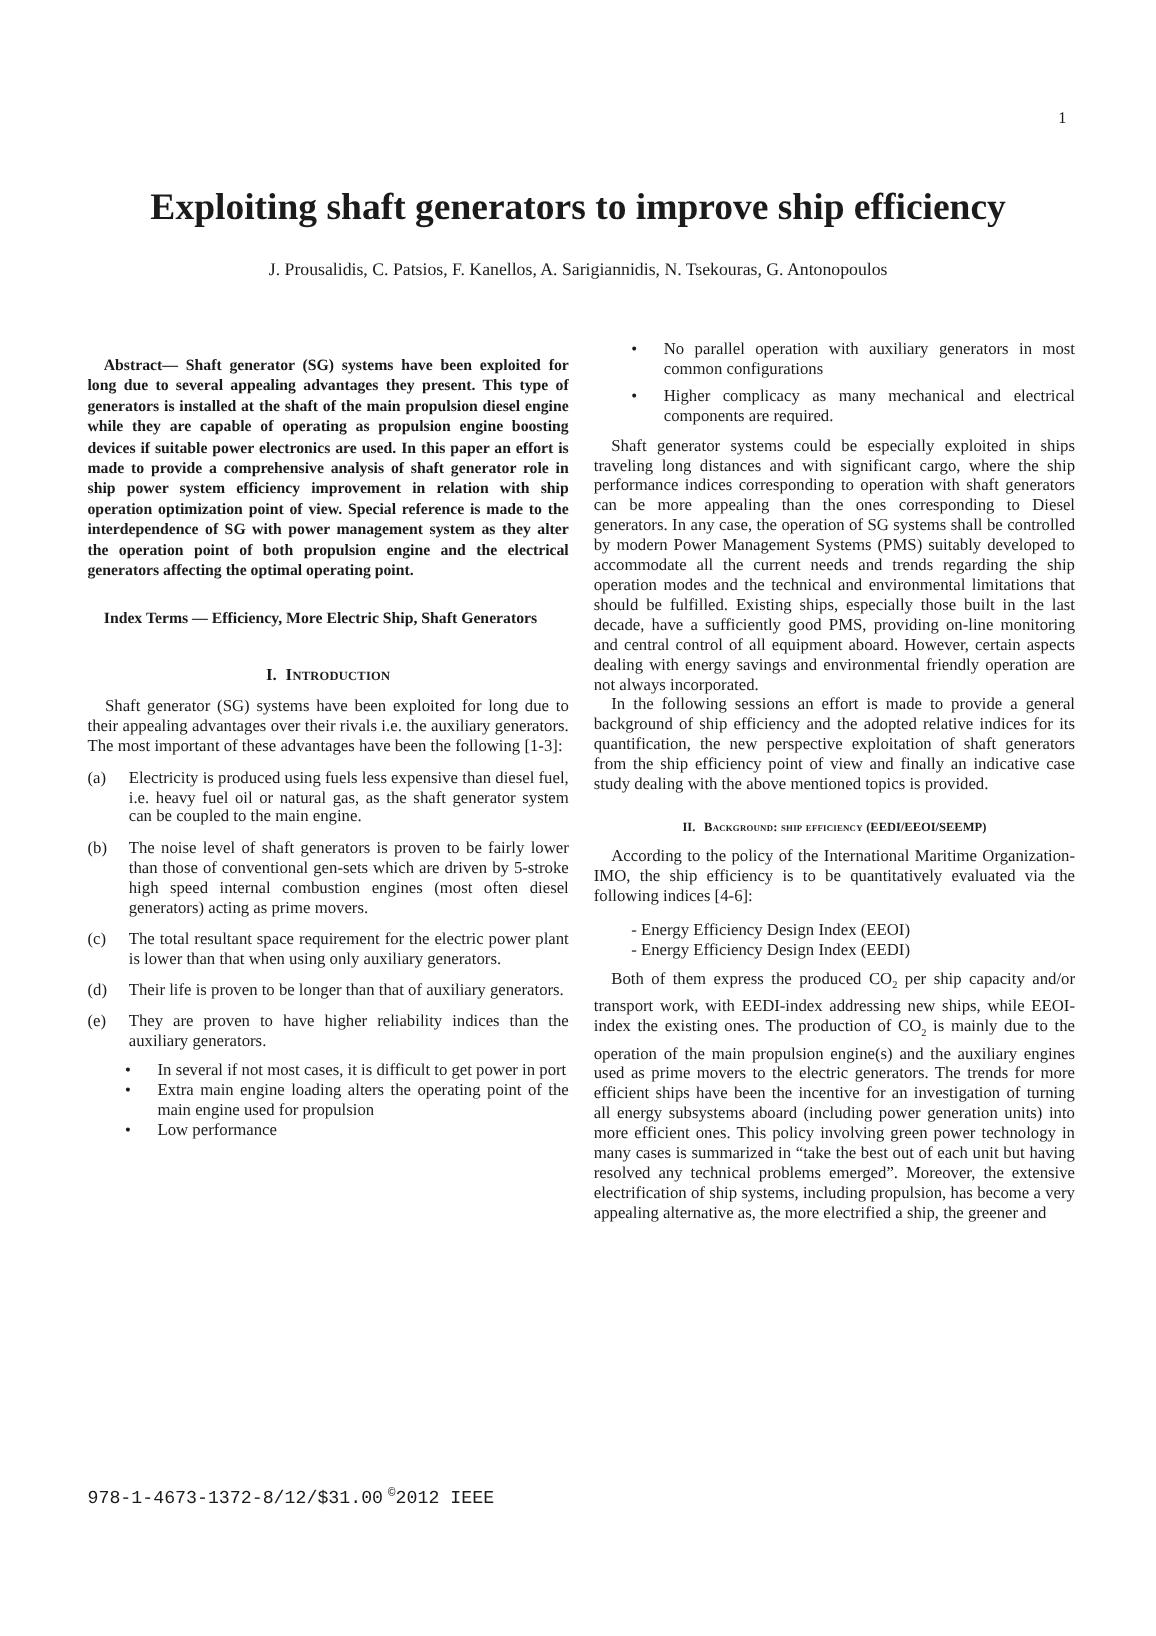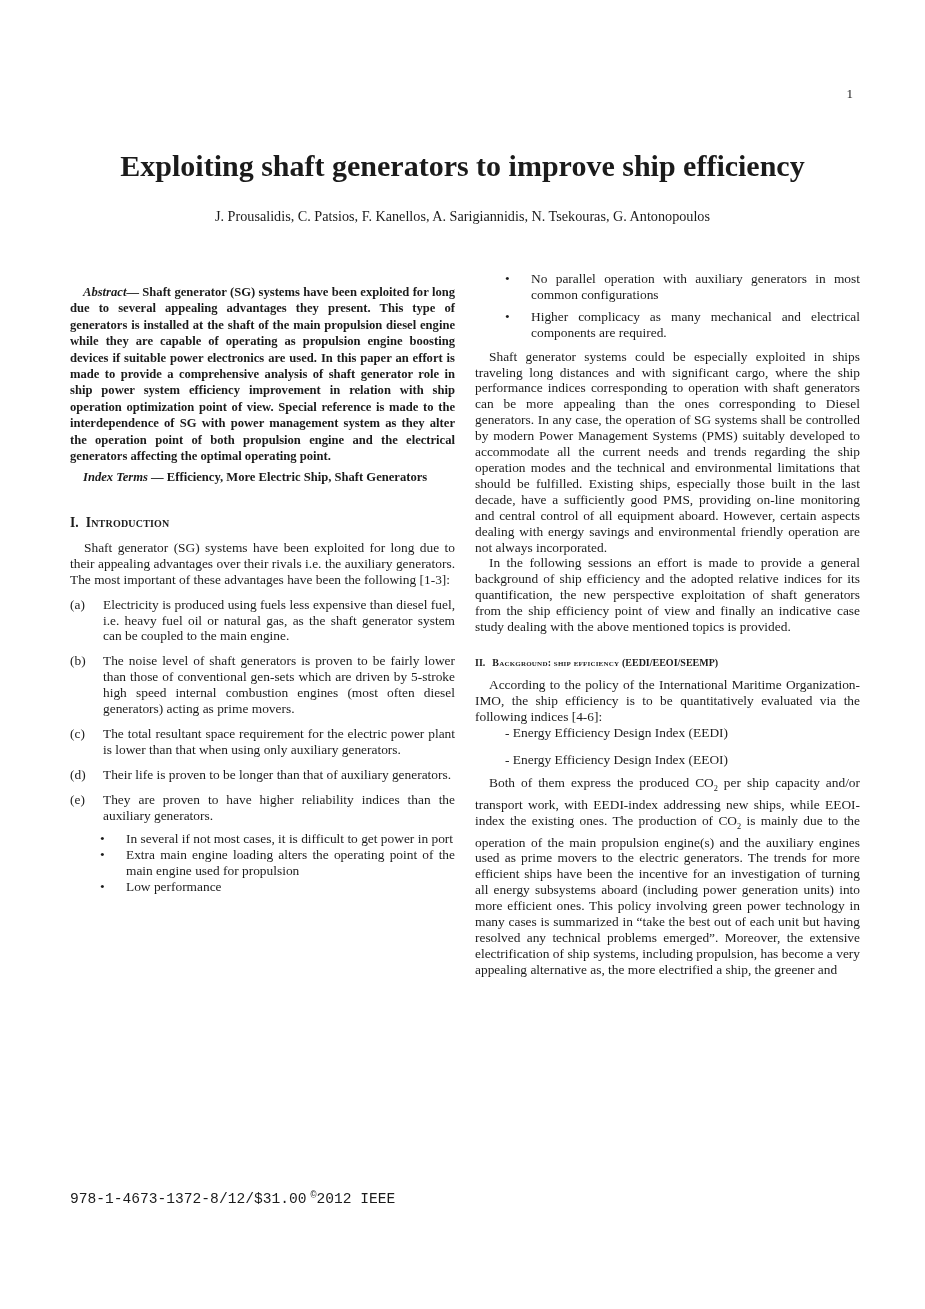--- a/index.html
+++ b/index.html
@@ -41,24 +41,25 @@
   .col { width: 385px; flex: none; }
 
   .abstract, .index-terms {
     font-weight: bold;
     font-size: 12.6px;
     line-height: 16.4px;
     text-align: justify;
     text-indent: 13px;
   }
   .abstract { margin-top: 15px; }
-  .index-terms { margin-top: 5px; }
-  .ital { font-style: italic; }
+  .index-terms { margin-top: 22px; }
+  .ital { }
 
   .section-heading {
+    text-align: center;
     font-size: 13.6px;
   }
   .heading-1 { margin-top: 29px; }
   .heading-2 { margin-top: 22px; white-space: nowrap; font-size: 10px; }
   .sc { font-variant: small-caps; letter-spacing: 0.2px; }
   .section-num { margin-right: 7px; }
 
   .para {
     font-size: 13.4px;
     line-height: 15.9px;
@@ -190,22 +191,22 @@
       </div>
 
       <p class="para mt10">Shaft generator systems could be especially exploited in ships traveling long distances and with significant cargo, where the ship performance indices corresponding to operation with shaft generators can be more appealing than the ones corresponding to Diesel generators. In any case, the operation of SG systems shall be controlled by modern Power Management Systems (PMS) suitably developed to accommodate all the current needs and trends regarding the ship operation modes and the technical and environmental limitations that should be fulfilled. Existing ships, especially those built in the last decade, have a sufficiently good PMS, providing on-line monitoring and central control of all equipment aboard. However, certain aspects dealing with energy savings and environmental friendly operation are not always incorporated.</p>
 
       <p class="para">In the following sessions an effort is made to provide a general background of ship efficiency and the adopted relative indices for its quantification, the new perspective exploitation of shaft generators from the ship efficiency point of view and finally an indicative case study dealing with the above mentioned topics is provided.</p>
 
       <h2 class="section-heading heading-2"><span class="section-num">II.</span><span class="sc">Background: ship efficiency </span><span>(EEDI/EEOI/SEEMP)</span></h2>
 
       <p class="para mt9">According to the policy of the International Maritime Organization-IMO, the ship efficiency is to be quantitatively evaluated via the following indices [4-6]:</p>
 
+      <div class="index-line index-line-gap">- Energy Efficiency Design Index (EEOI)</div>
       <div class="index-line">- Energy Efficiency Design Index (EEDI)</div>
-      <div class="index-line index-line-gap">- Energy Efficiency Design Index (EEOI)</div>
 
       <p class="para mt10"><span>Both of them express the produced CO</span><sub>2</sub><span> per ship capacity and/or transport work, with EEDI-index addressing new ships, while EEOI-index the existing ones.  The production of CO</span><sub>2</sub><span> is mainly due to the operation of the main propulsion engine(s) and the auxiliary engines used as prime movers to the electric generators. The trends for more efficient ships have been the incentive for an investigation of turning all energy subsystems aboard (including power generation units) into more efficient ones. This policy involving green power technology in many cases is summarized in “take the best out of each unit but having resolved any technical problems emerged”. Moreover, the extensive electrification of ship systems, including propulsion, has become a very appealing alternative as, the more electrified a ship, the greener and</span></p>
 
     </div>
   </div>
 
   <div class="footer"><span>978-1-4673-1372-8/12/$31.00</span><span class="copy">©</span><span>2012 IEEE</span></div>
 
 </div>
 

